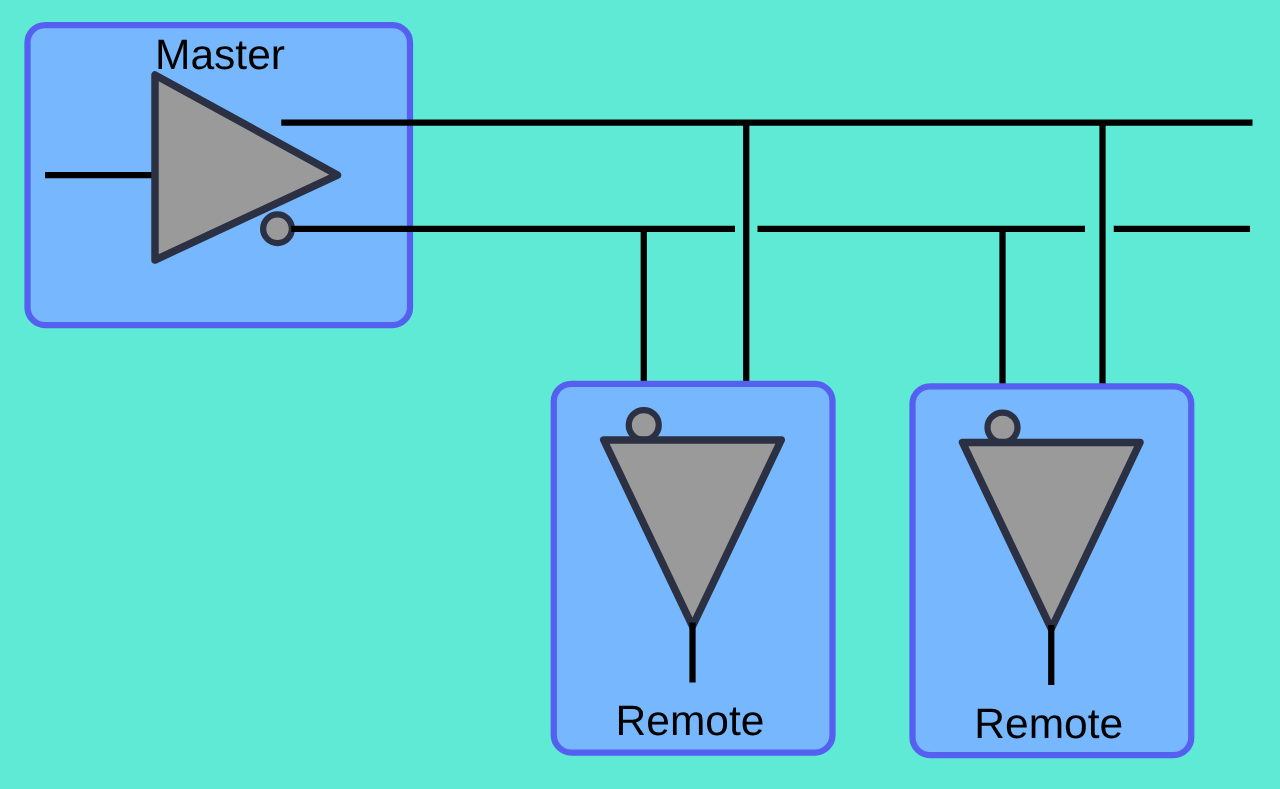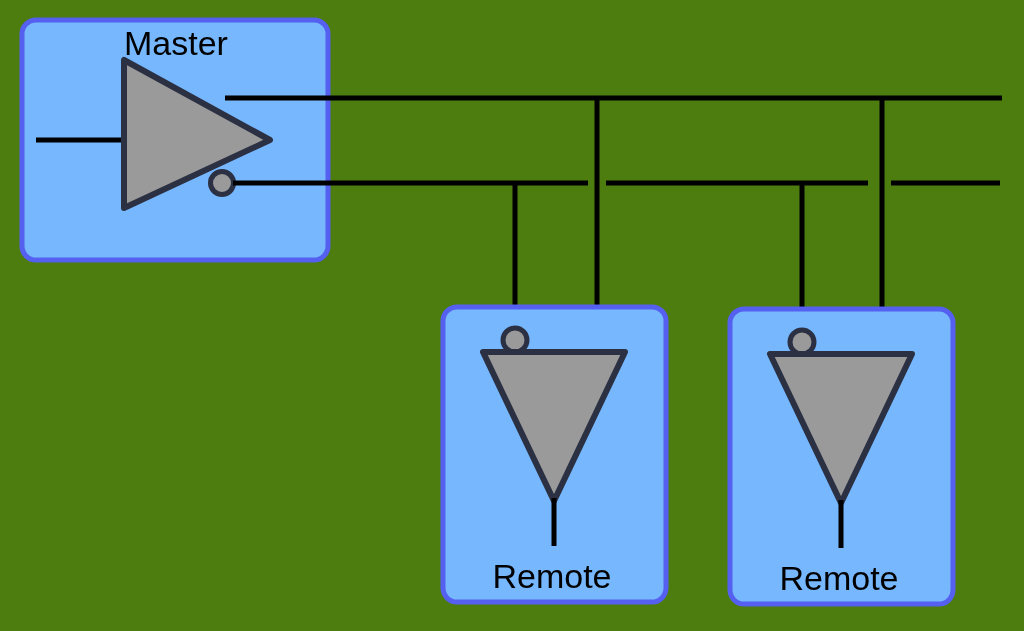--- a/index.html
+++ b/index.html
@@ -7,21 +7,21 @@
     padding: 0;
     background: #ffffff;
   }
   body {
     font-family: "Liberation Sans", sans-serif;
   }
   #canvas {
     position: relative;
     width: 1024px;
     height: 631px;
-    background: #4d7c0f;
+    background: #5eead4;
     overflow: hidden;
   }
   #diagram-svg {
     position: absolute;
     left: 0;
     top: 0;
     width: 1024px;
     height: 631px;
     display: block;
   }

